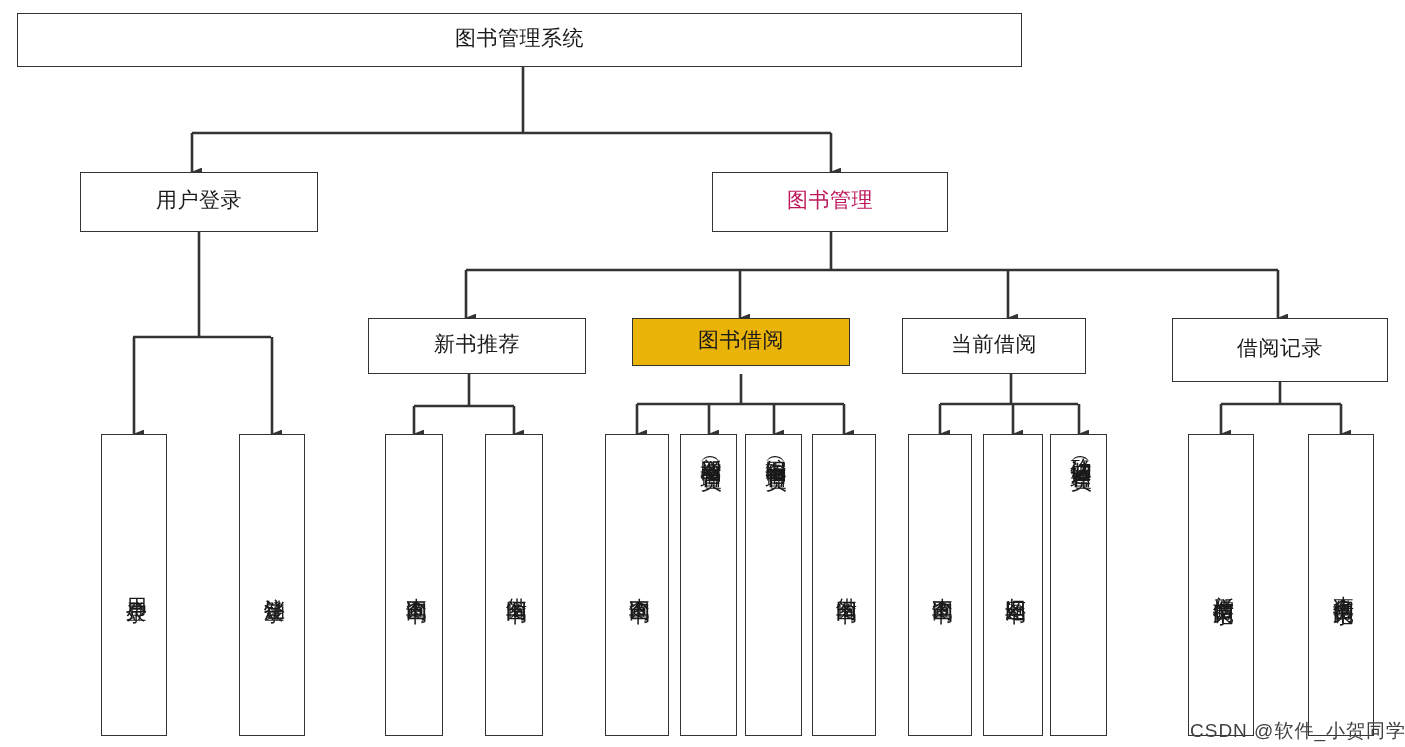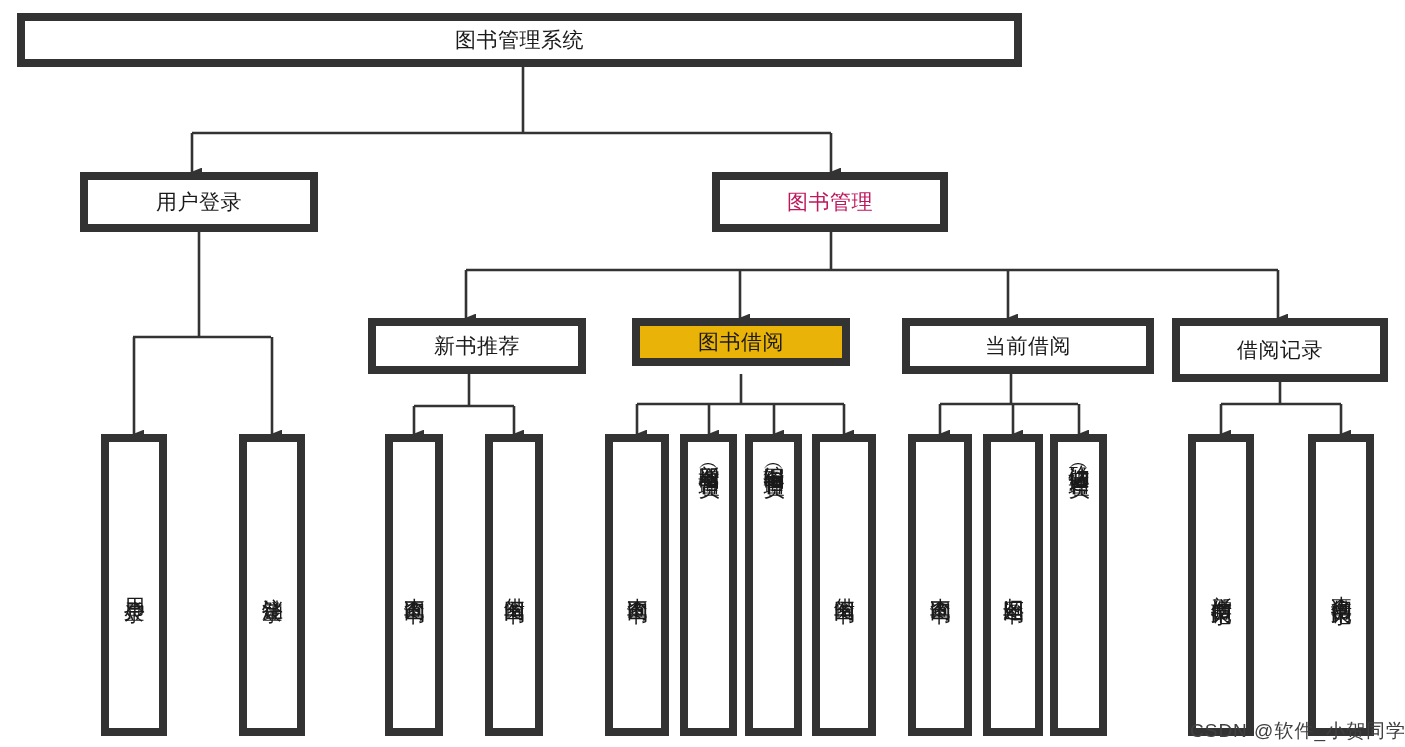--- a/index.html
+++ b/index.html
@@ -23,25 +23,26 @@
     left: 0;
     top: 0;
     width: 1405px;
     height: 747px;
     display: block;
   }
   .node-box {
     position: absolute;
     box-sizing: border-box;
     background: #ffffff;
-    border: 8px solid #f9a8d4;
+    border: 1px solid #f9a8d4;
     display: flex;
     align-items: center;
     justify-content: center;
     overflow: hidden;
+    font-family: Liberation Mono, monospace;
   }
   .node-label-h {
     font-size: 21px;
     line-height: 1.15;
     color: #1a1a1a;
     white-space: nowrap;
     letter-spacing: 0.5px;
   }
   .node-box.leaf {
     align-items: center;
@@ -126,21 +127,21 @@
       </div>
       <div class="node-box" style="left: 712px; top: 172px; width: 236px; height: 60px; background: rgb(255, 255, 255); border-color: rgb(51, 51, 51);">
         <span class="node-label-h" style="color: #be185d;">图书管理</span>
       </div>
       <div class="node-box" style="left: 360px; top: 318px; width: 218px; height: 56px; background: rgb(255, 255, 255); border-color: rgb(51, 51, 51); margin-left: 8px;">
         <span class="node-label-h" style="color: rgb(26, 26, 26);">新书推荐</span>
       </div>
       <div class="node-box" style="left: 632px; top: 318px; width: 218px; height: 48px; background: #eab308; border-color: rgb(51, 51, 51);">
         <span class="node-label-h" style="color: rgb(26, 26, 26);">图书借阅</span>
       </div>
-      <div class="node-box" style="left: 902px; top: 318px; width: 252px; height: 56px; background: rgb(255, 255, 255); border-color: rgb(51, 51, 51);">
+      <div class="node-box" style="left: 902px; top: 318px; width: 184px; height: 56px; background: rgb(255, 255, 255); border-color: rgb(51, 51, 51);">
         <span class="node-label-h" style="color: rgb(26, 26, 26);">当前借阅</span>
       </div>
       <div class="node-box" style="left: 1172px; top: 318px; width: 216px; height: 64px; background: rgb(255, 255, 255); border-color: rgb(51, 51, 51);">
         <span class="node-label-h" style="color: rgb(26, 26, 26);">借阅记录</span>
       </div>
       <div class="node-box leaf" style="left: 101px; top: 434px; width: 66px; height: 302px; background: rgb(255, 255, 255); border-color: rgb(51, 51, 51);">
         <span class="node-label-v" style="color: rgb(26, 26, 26);">用户登录</span>
       </div>
       <div class="node-box leaf" style="left: 239px; top: 434px; width: 66px; height: 302px; background: rgb(255, 255, 255); border-color: rgb(51, 51, 51);">
         <span class="node-label-v" style="color: rgb(26, 26, 26);">注销登录</span>

